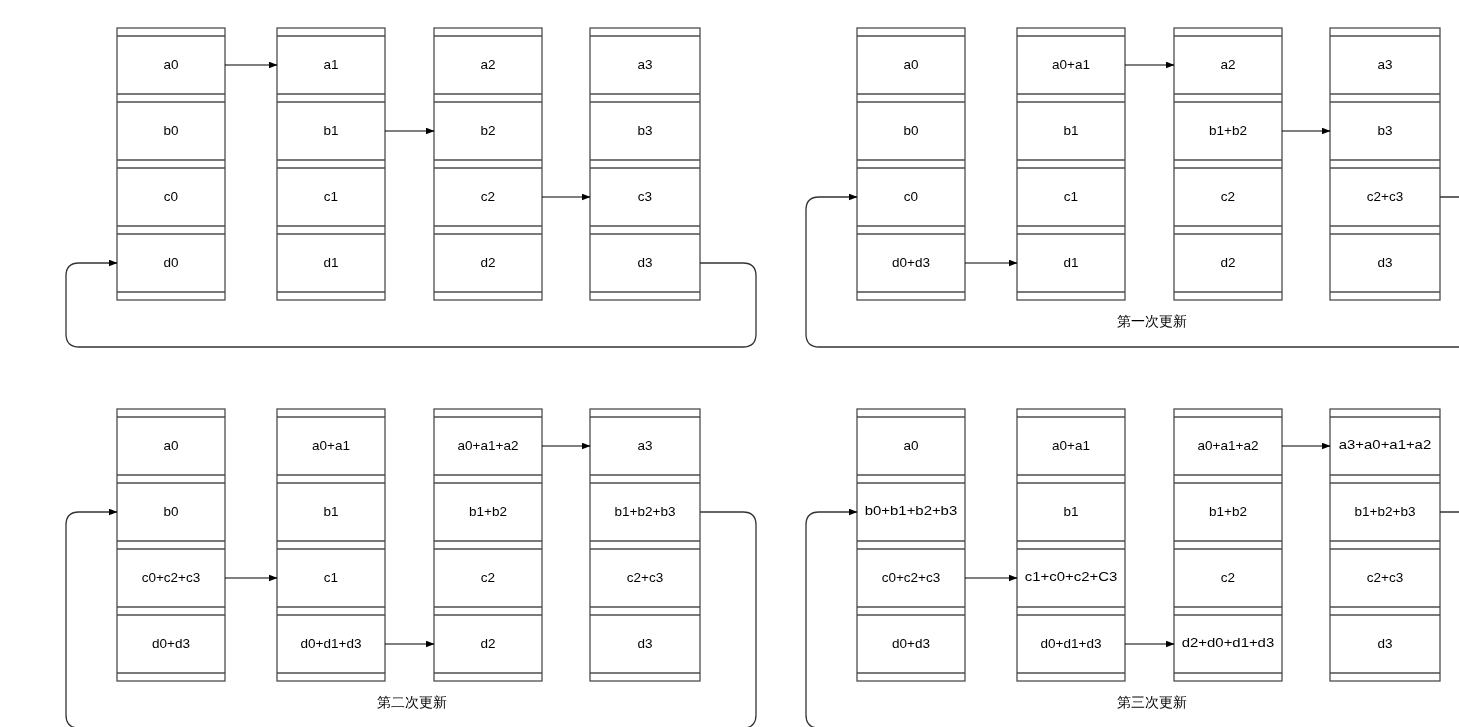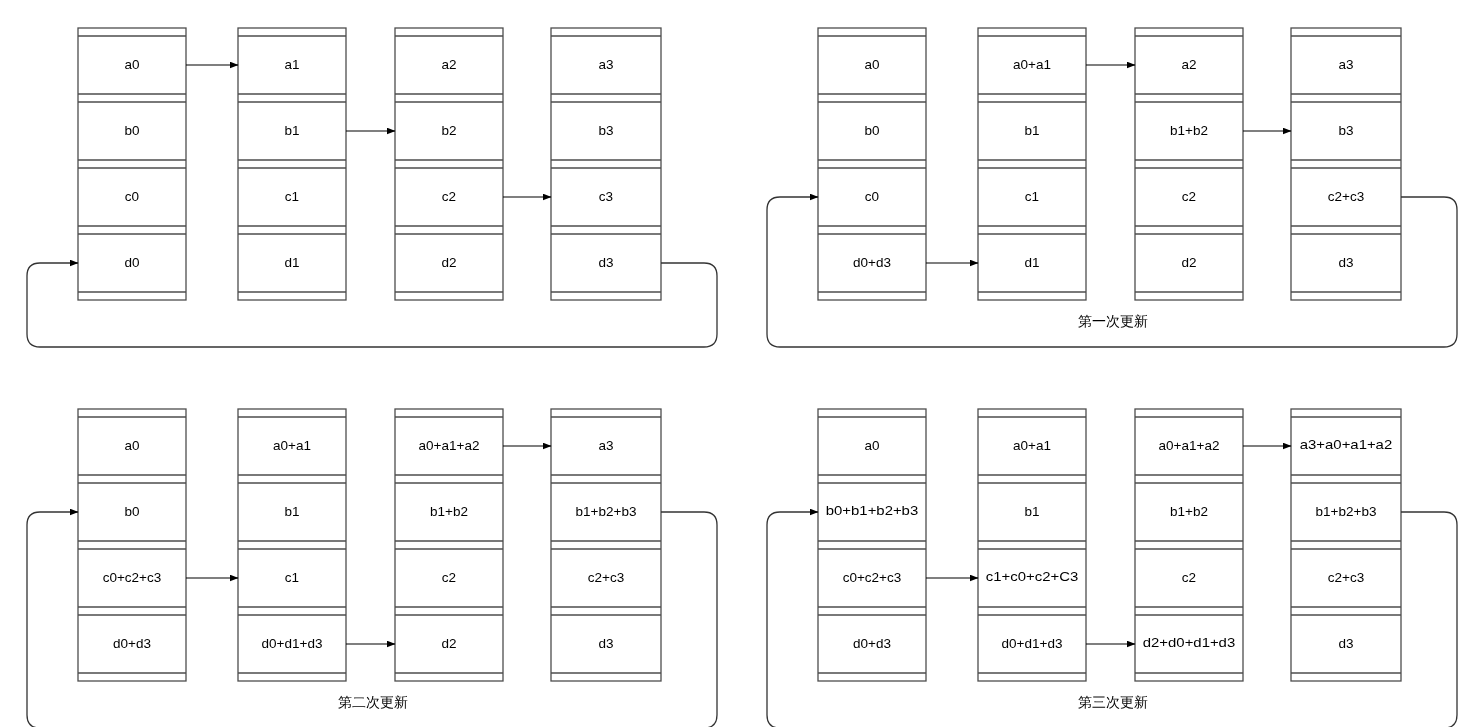--- a/index.html
+++ b/index.html
@@ -10,20 +10,21 @@
   body {
     width: 1459px;
     height: 727px;
     font-family: "Liberation Sans", sans-serif;
     overflow: hidden;
   }
   #diagram-root {
     position: relative;
     width: 1261px;
     height: 727px;
+    margin-left: 39px;
   }
   svg.diagram {
     display: block;
     width: 1459px;
     height: 727px;
   }
   .box-outline {
     fill: #ffffff;
     stroke: #4d4d4d;
     stroke-width: 1.3;

